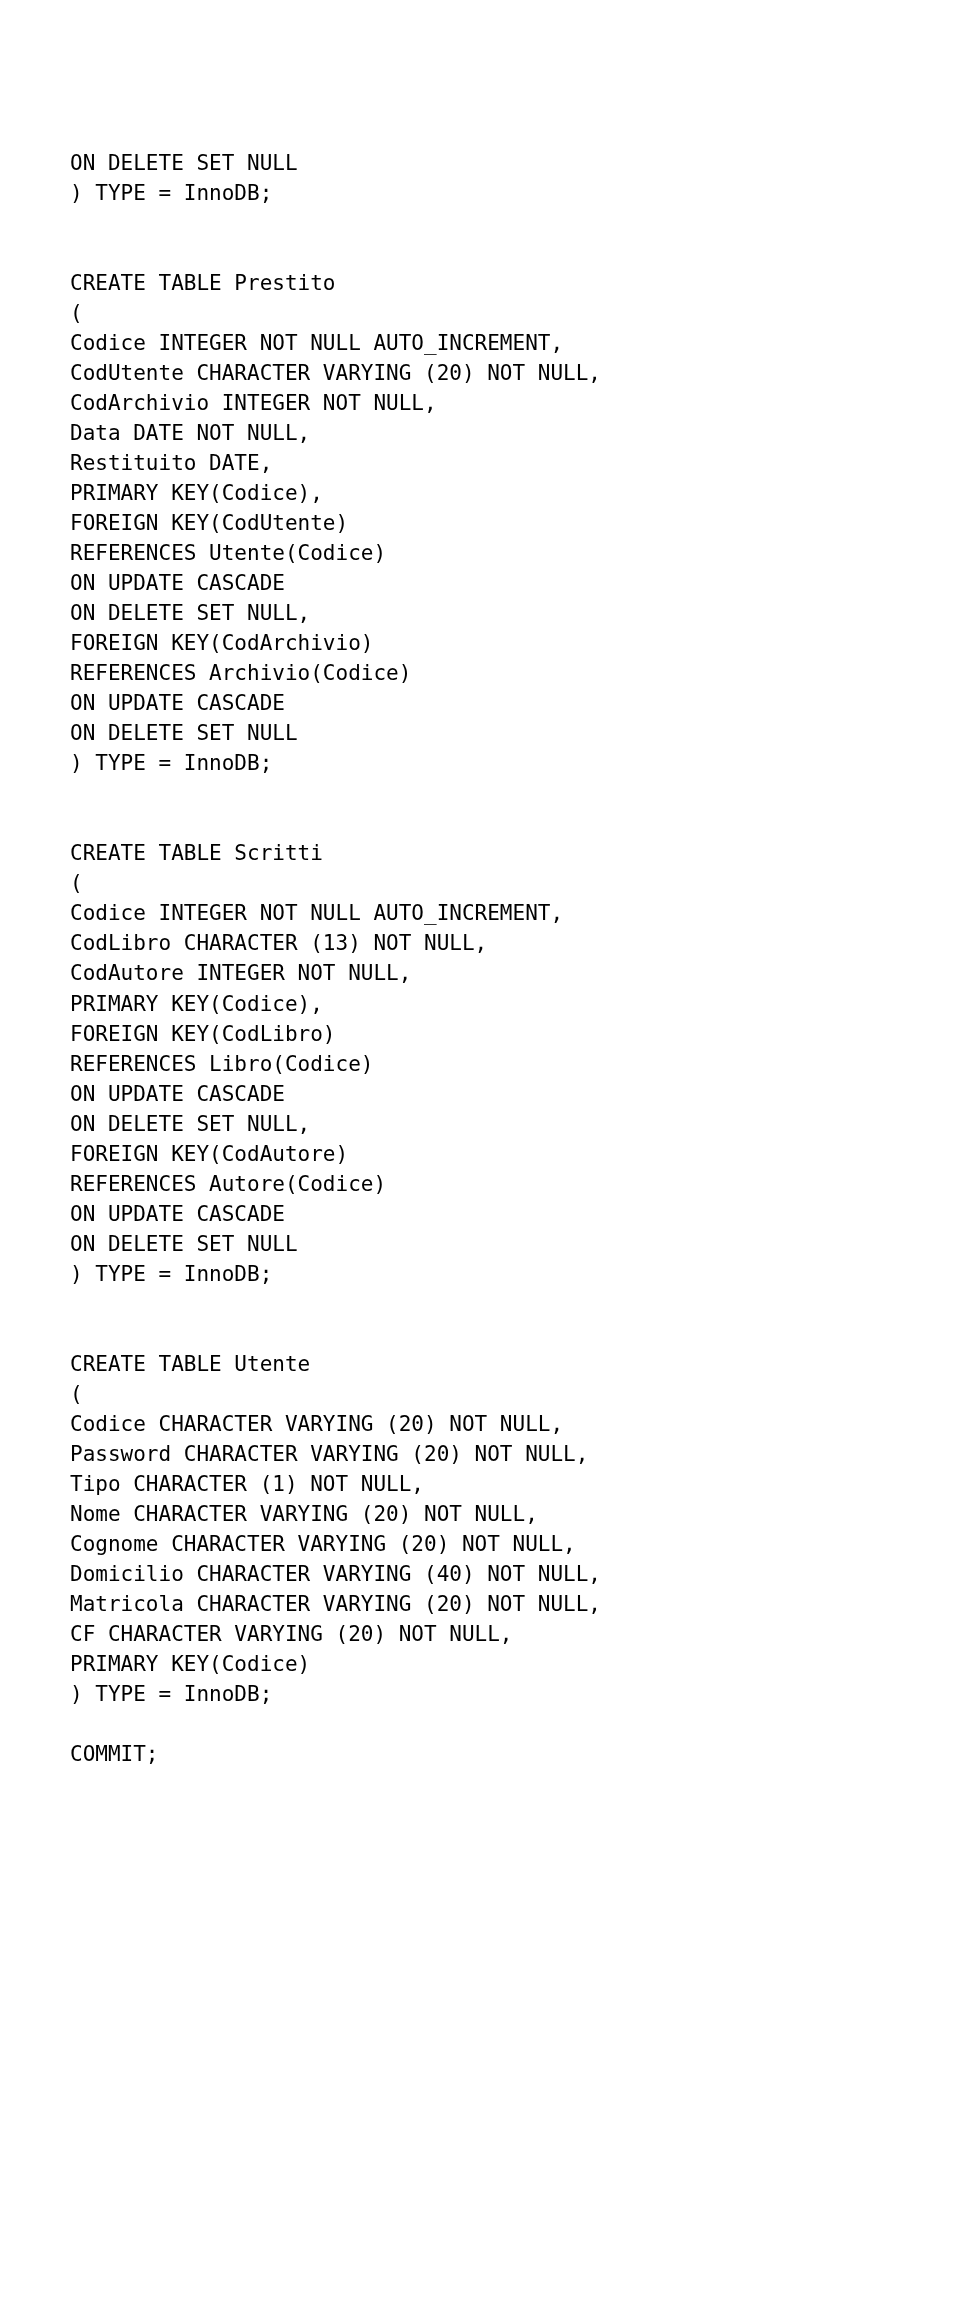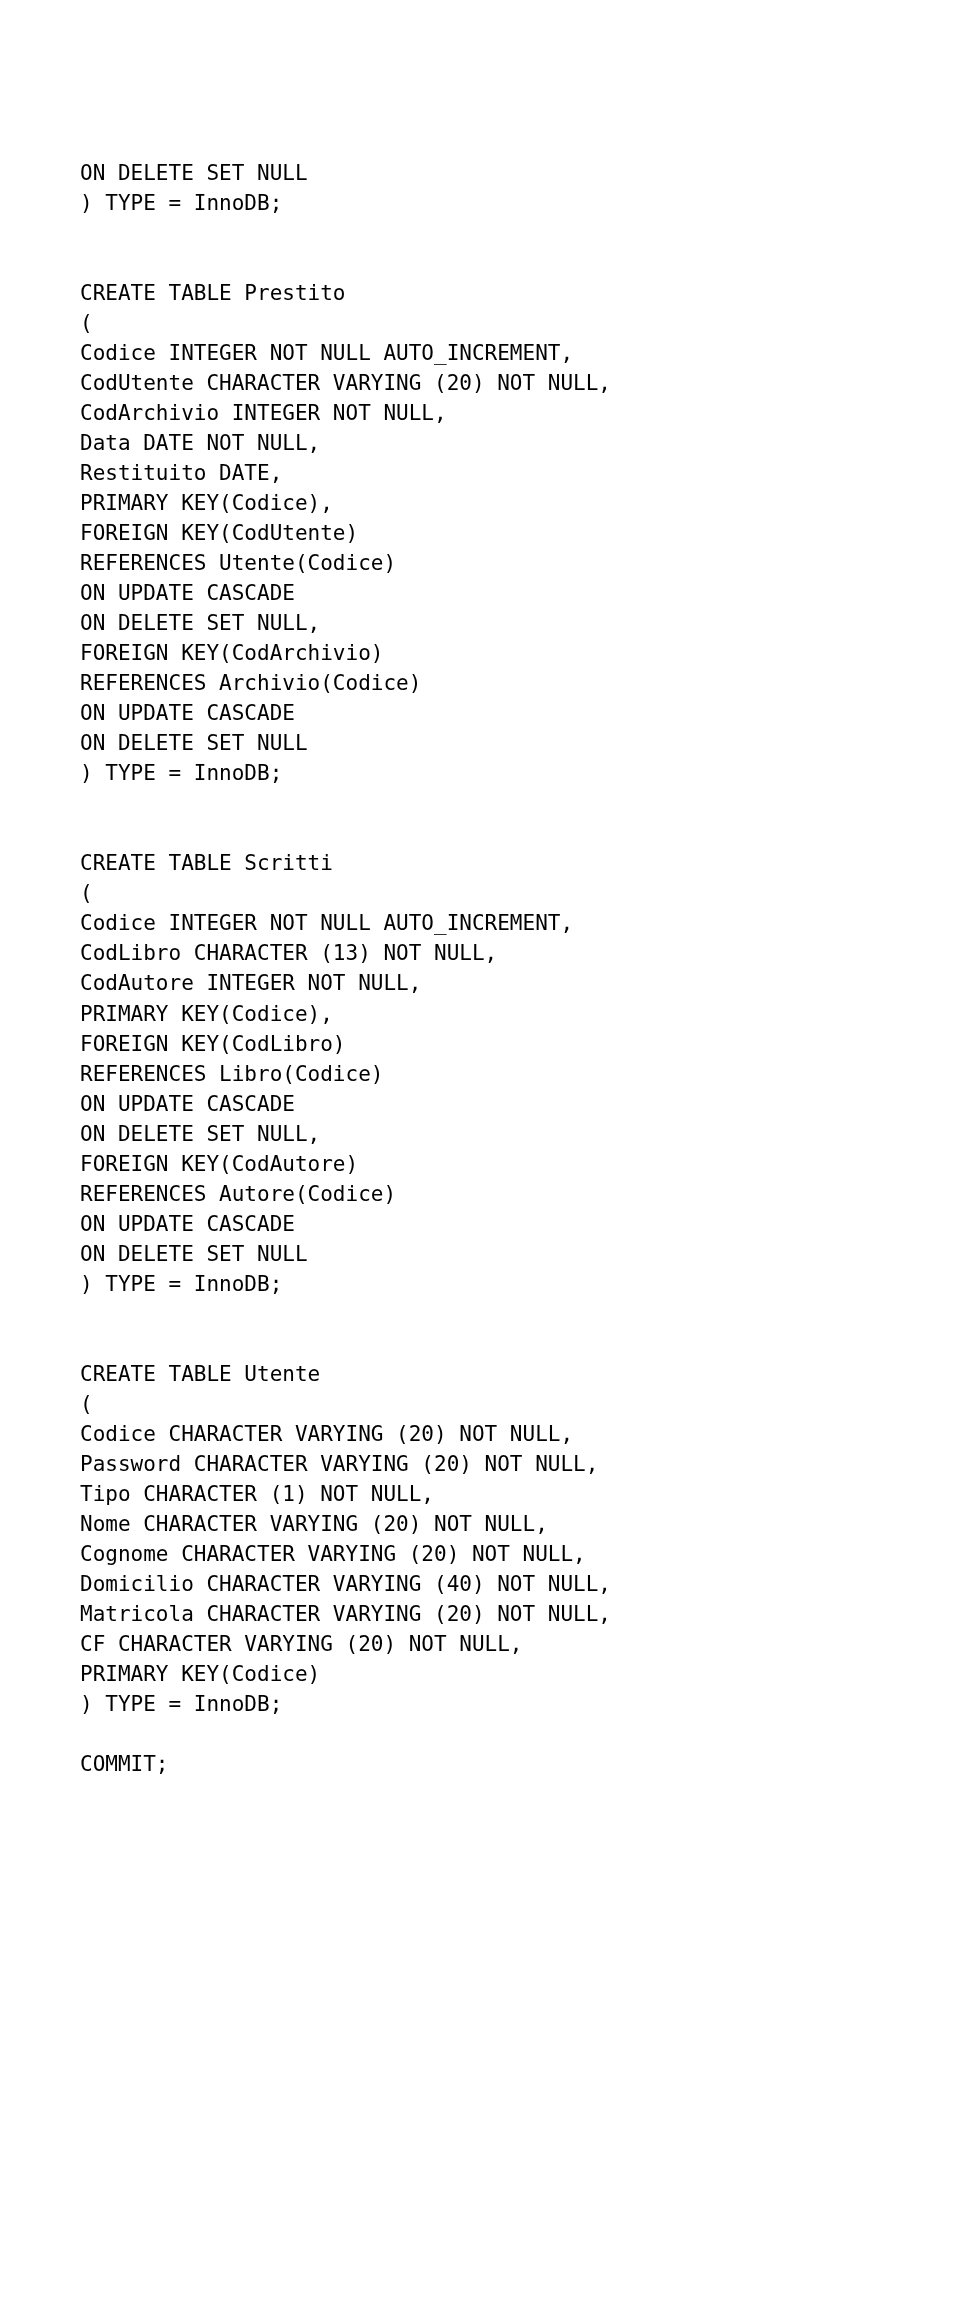--- a/index.html
+++ b/index.html
@@ -12,21 +12,21 @@
     min-height: 2323px;
     box-sizing: border-box;
     padding: 28px 70px 40px 70px;
     font-family: "Courier New", Courier, monospace;
     font-size: 21px;
     line-height: 1.43;
     color: #000000;
     white-space: pre;
   }
   .code-block {
-    margin: 10px;
+    margin: 0;
   }
 </style>
 </head>
 <body>
 
 
 
 <pre class="code-block">ON DELETE SET NULL
 ) TYPE = InnoDB;
 

